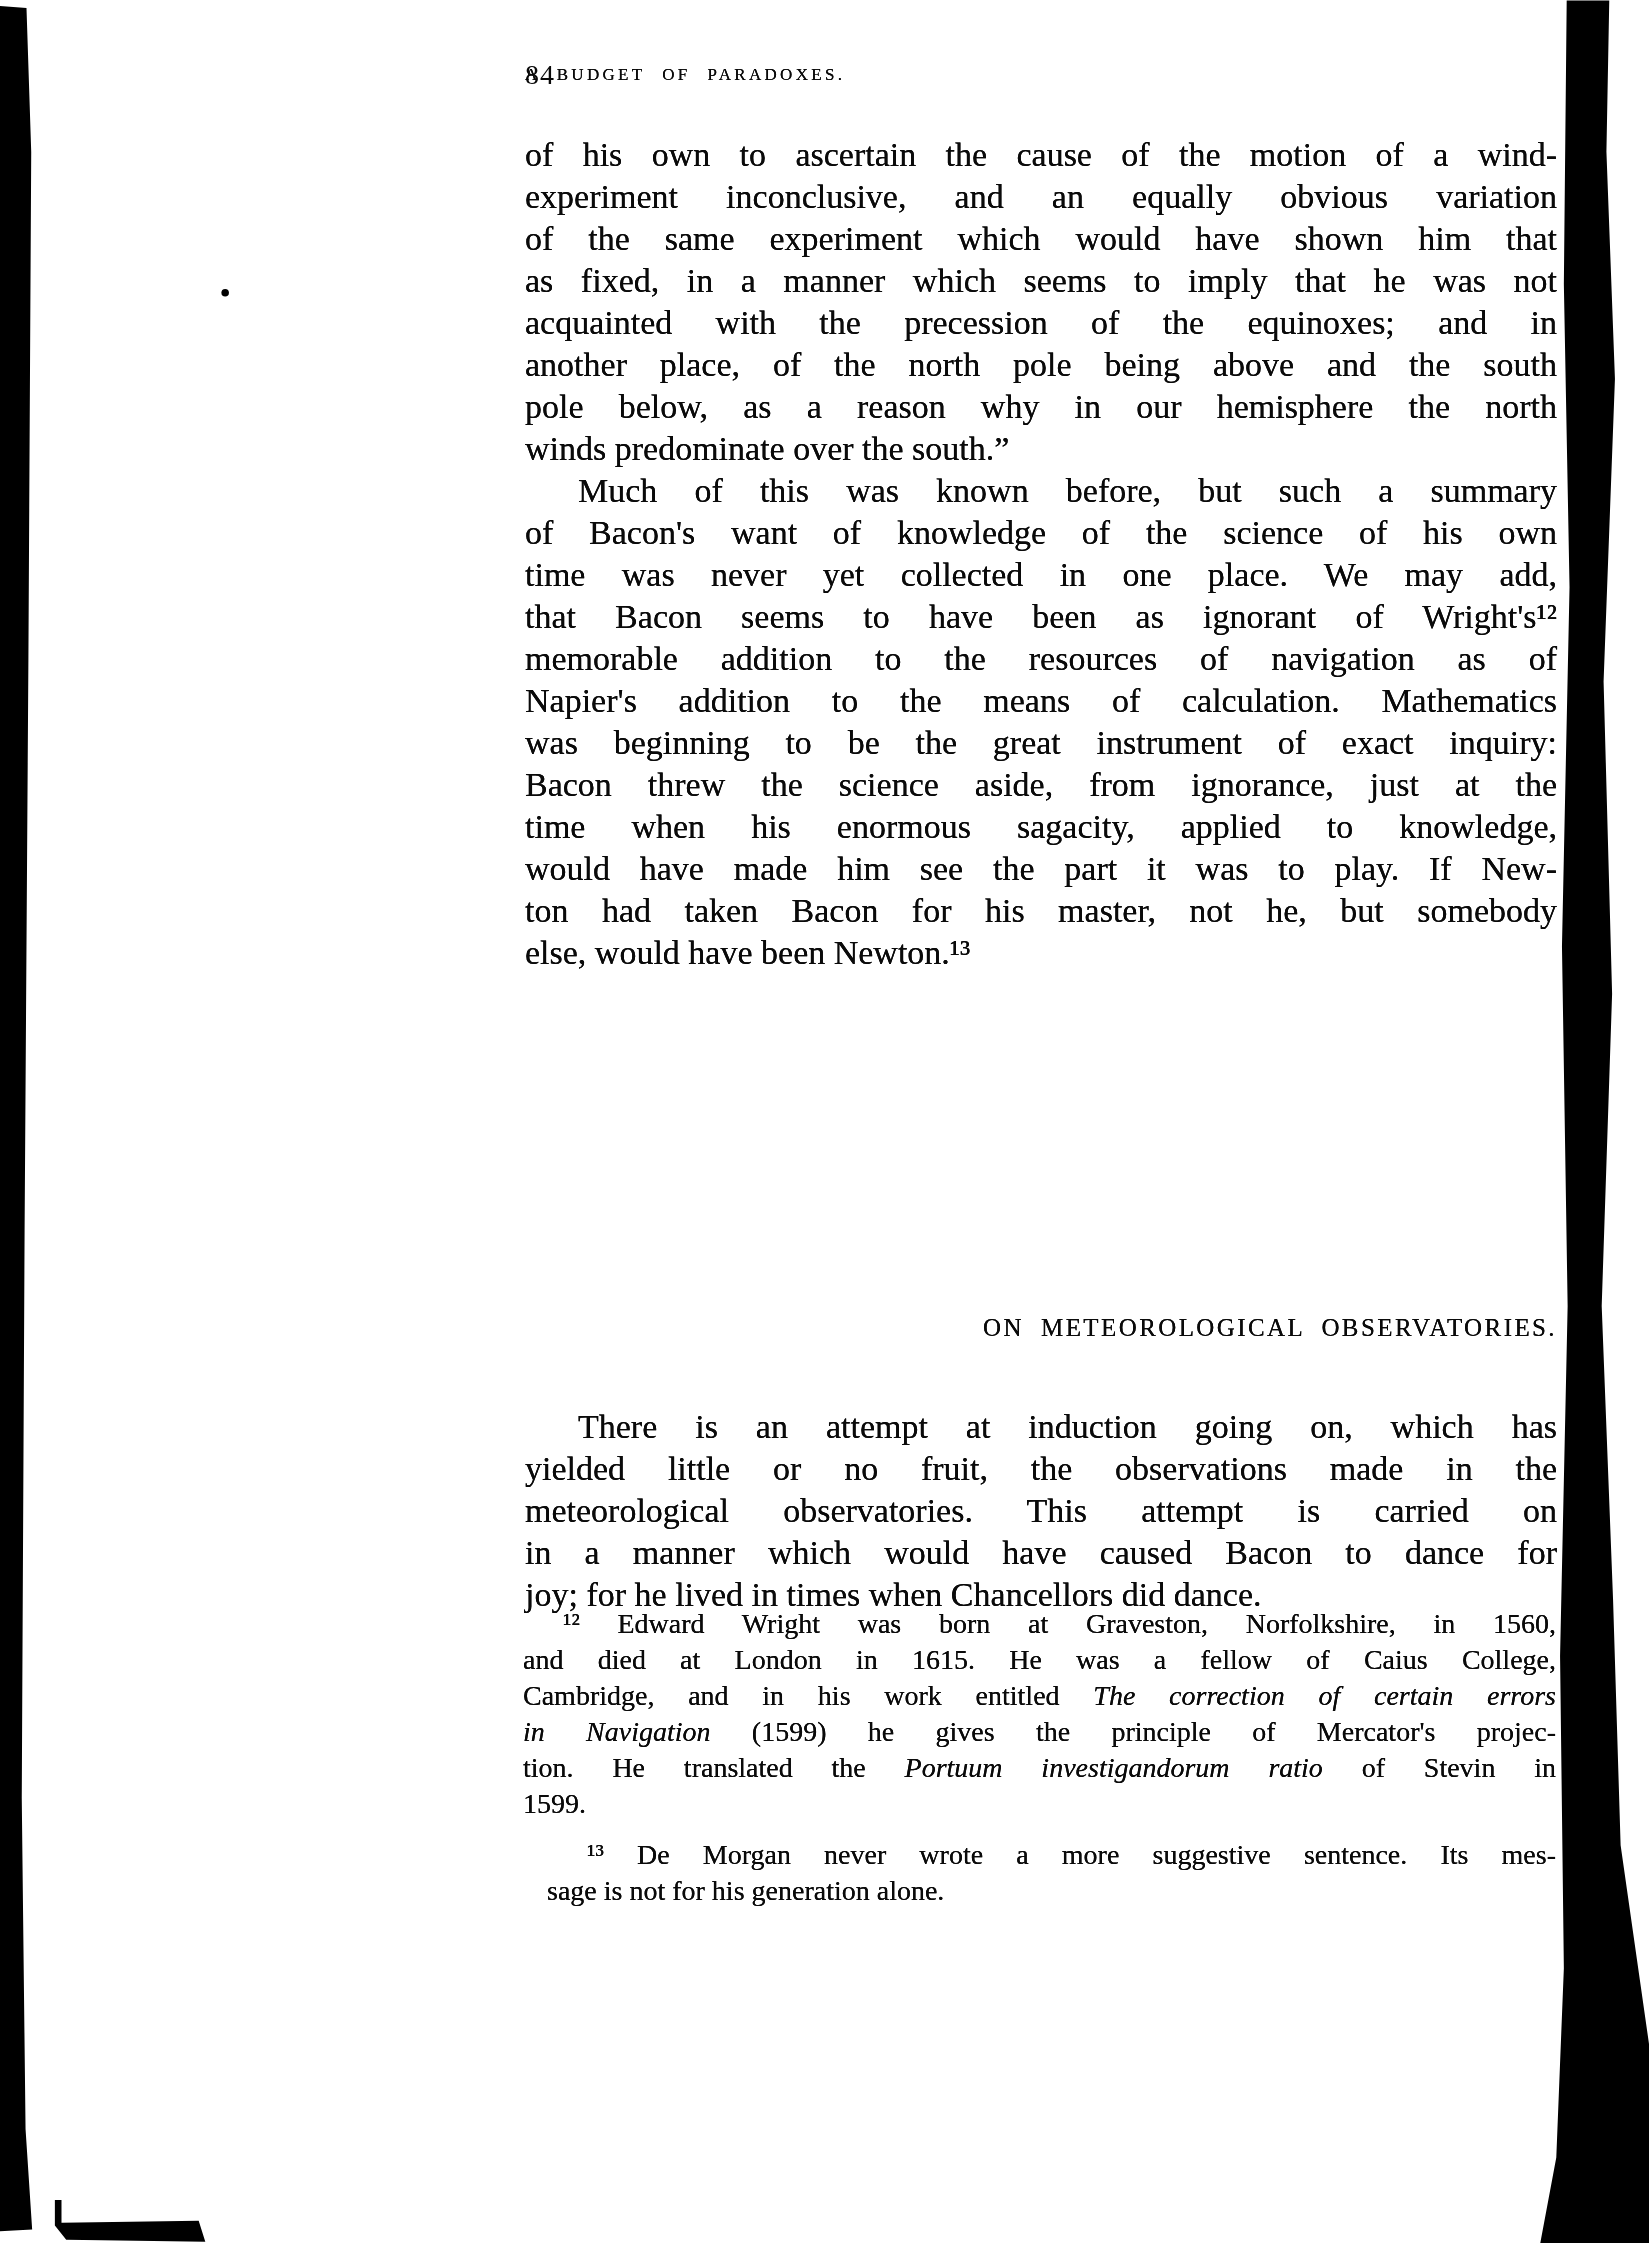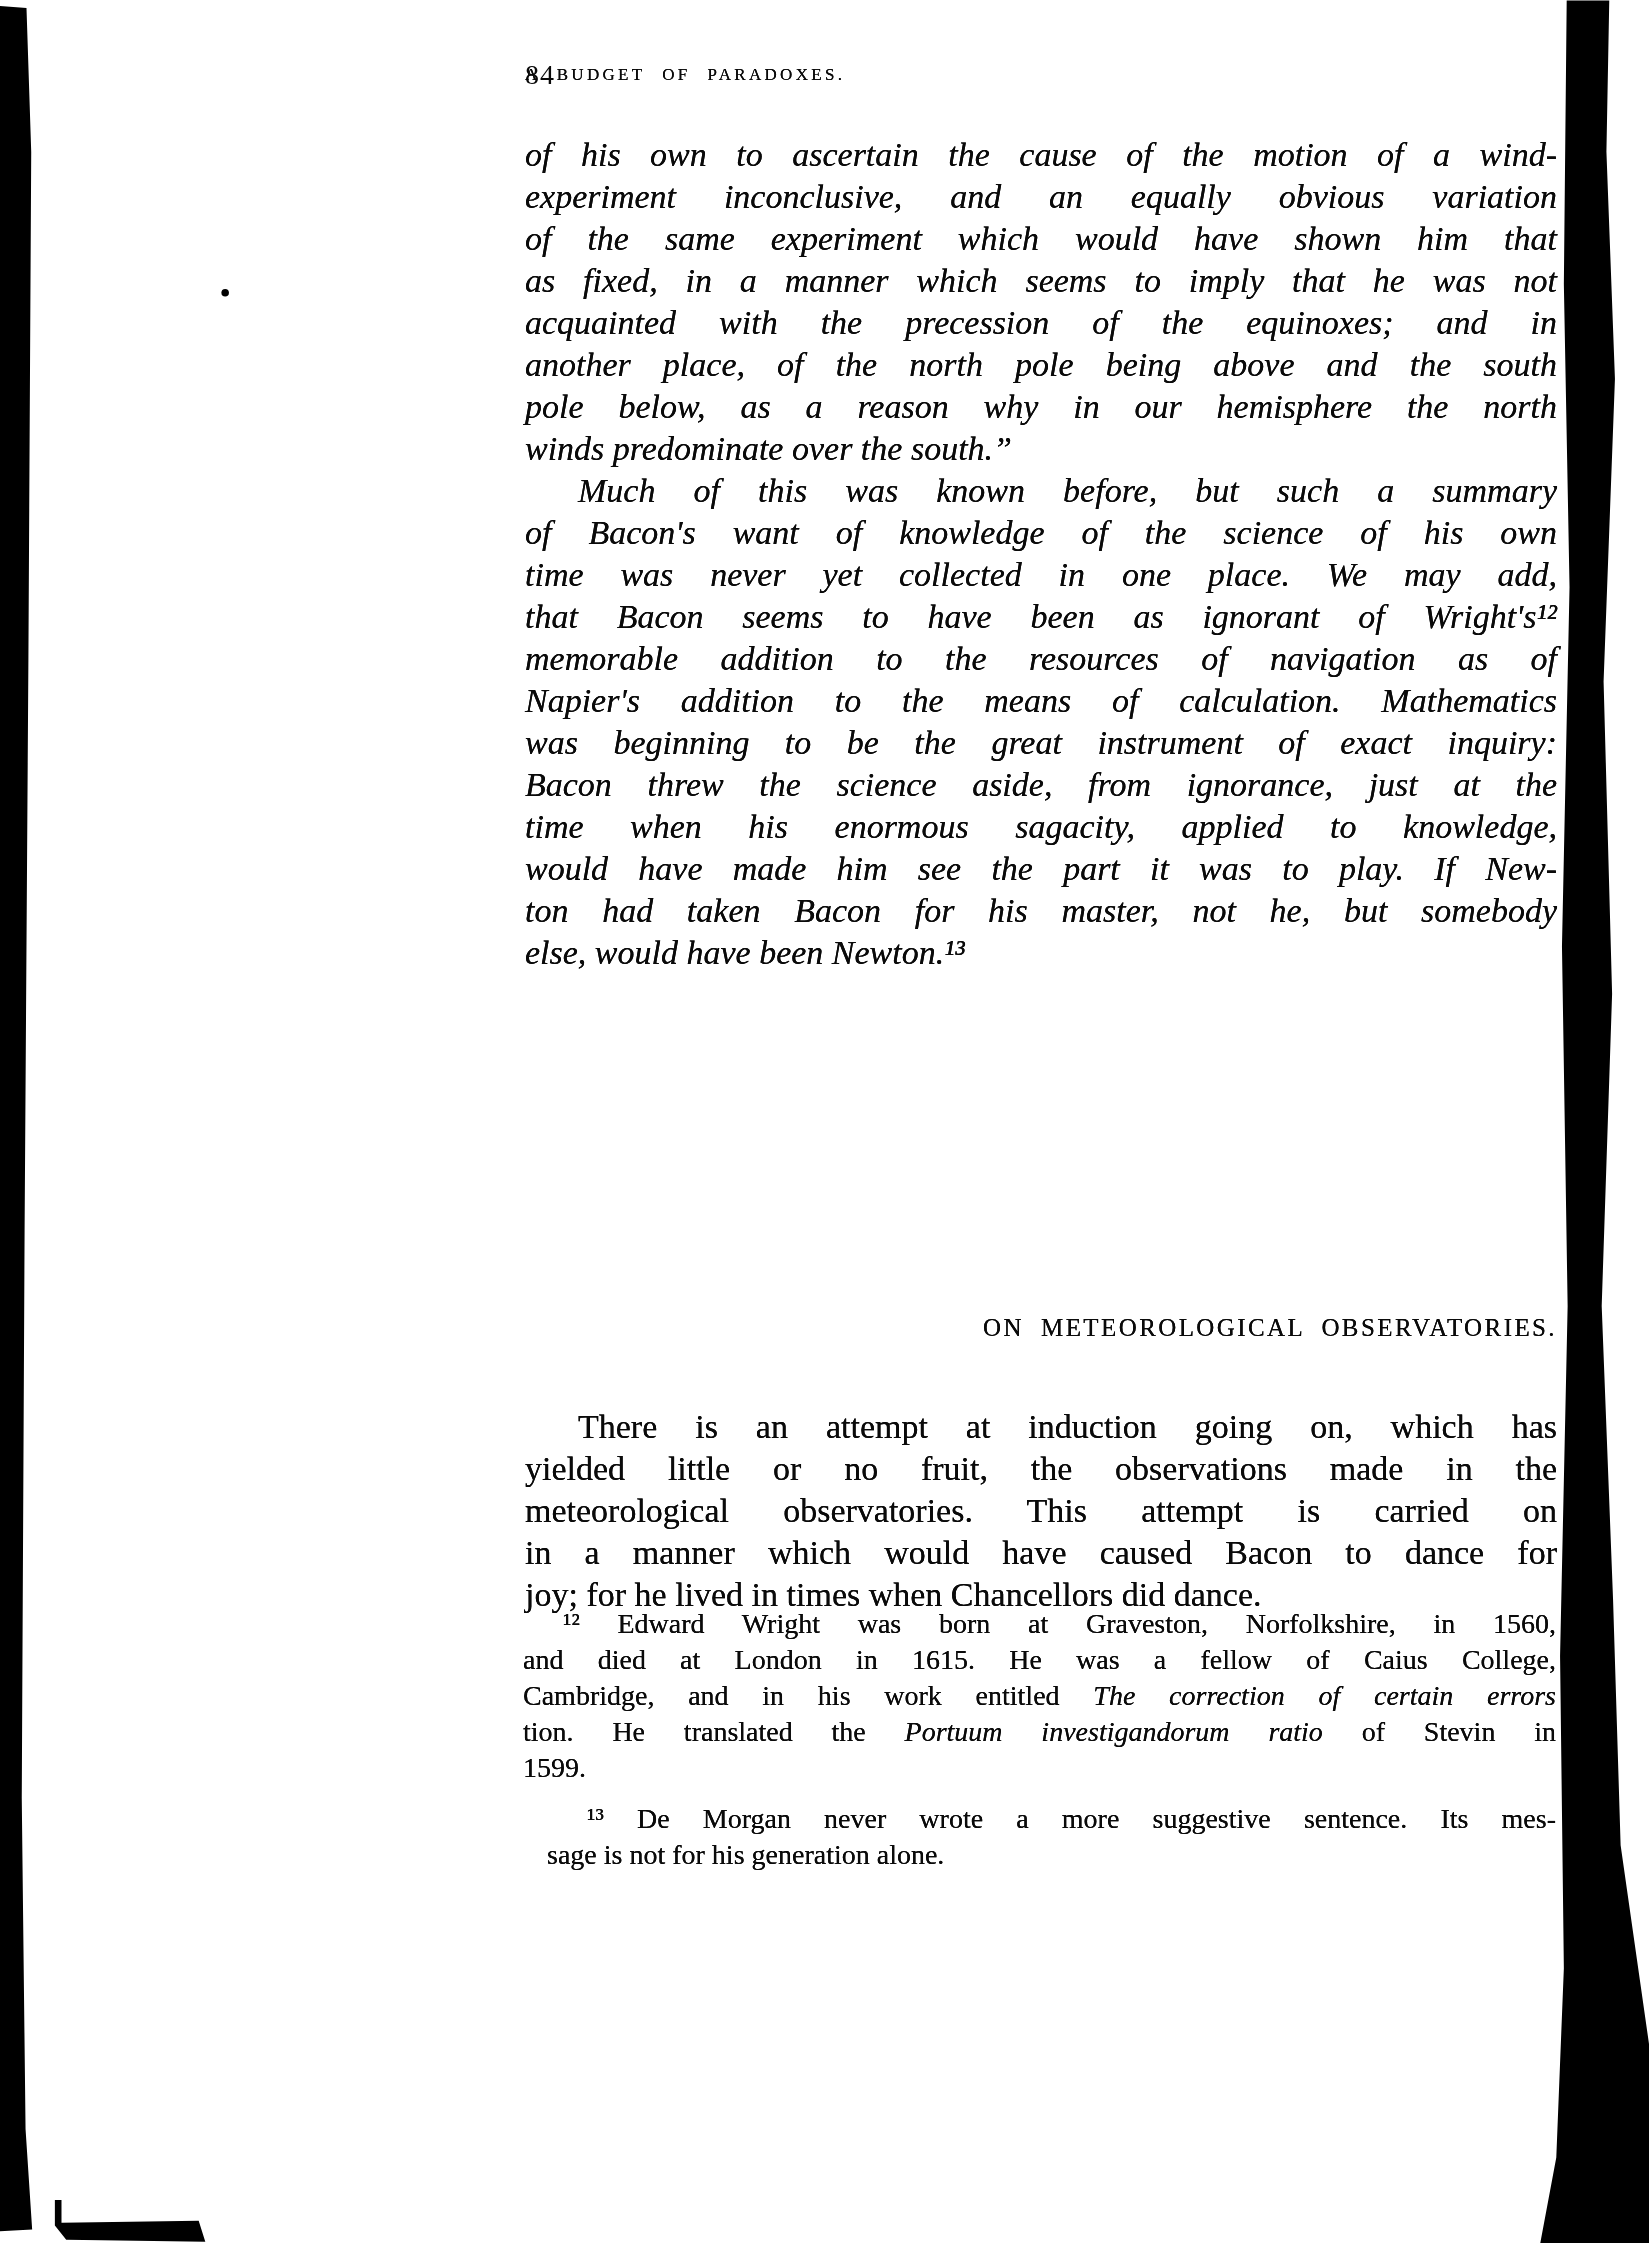--- a/index.html
+++ b/index.html
@@ -40,21 +40,20 @@
     word-spacing: 9.5px;
     text-shadow: 0 0 0.6px #000;
   }
   .bodyflow {
     position: absolute;
     top: 134px; left: 525px;
     width: 1032px;
     font-size: 34px;
     line-height: 42px;
     text-shadow: 0 0 0.6px #000;
-    font-style: italic;
   }
   .line {
     text-align: justify;
     text-align-last: justify;
     white-space: normal;
   }
   .line.last { text-align-last: left; }
   .para.indent .line:first-child { text-indent: 53px; }
   .heading {
     position: absolute;
@@ -140,20 +139,21 @@
         <div class="line"><span>in a manner which would have caused Bacon to dance for</span></div>
         <div class="line last"><span>joy; for he lived in times when Chancellors did dance.</span></div>
       </div>
   </div>
 
   <div class="footnotes">
     <div class="fn">
         <div class="line"><span>¹² Edward Wright was born at Graveston, Norfolkshire, in 1560,</span></div>
         <div class="line"><span>and died at London in 1615.  He was a fellow of Caius College,</span></div>
         <div class="line"><span>Cambridge, and in his work entitled </span><span class="it">The correction of certain errors</span></div>
+        <div class="line"><span class="it">in Navigation</span><span> (1599) he gives the principle of Mercator's projec-</span></div>
         <div class="line"><span>tion.  He translated the </span><span class="it">Portuum investigandorum ratio</span><span> of Stevin in</span></div>
         <div class="line last"><span>1599.</span></div>
       </div>
     <div class="fn">
         <div class="line"><span>¹³ De Morgan never wrote a more suggestive sentence.  Its mes-</span></div>
         <div class="line last"><span>sage is not for his generation alone.</span></div>
       </div>
   </div>
 
 </div>

